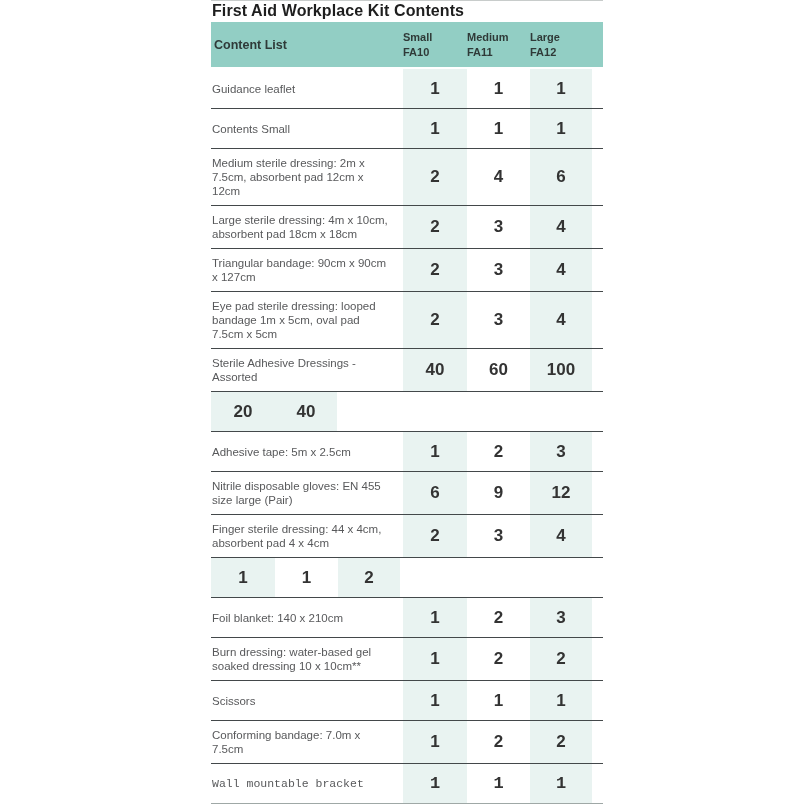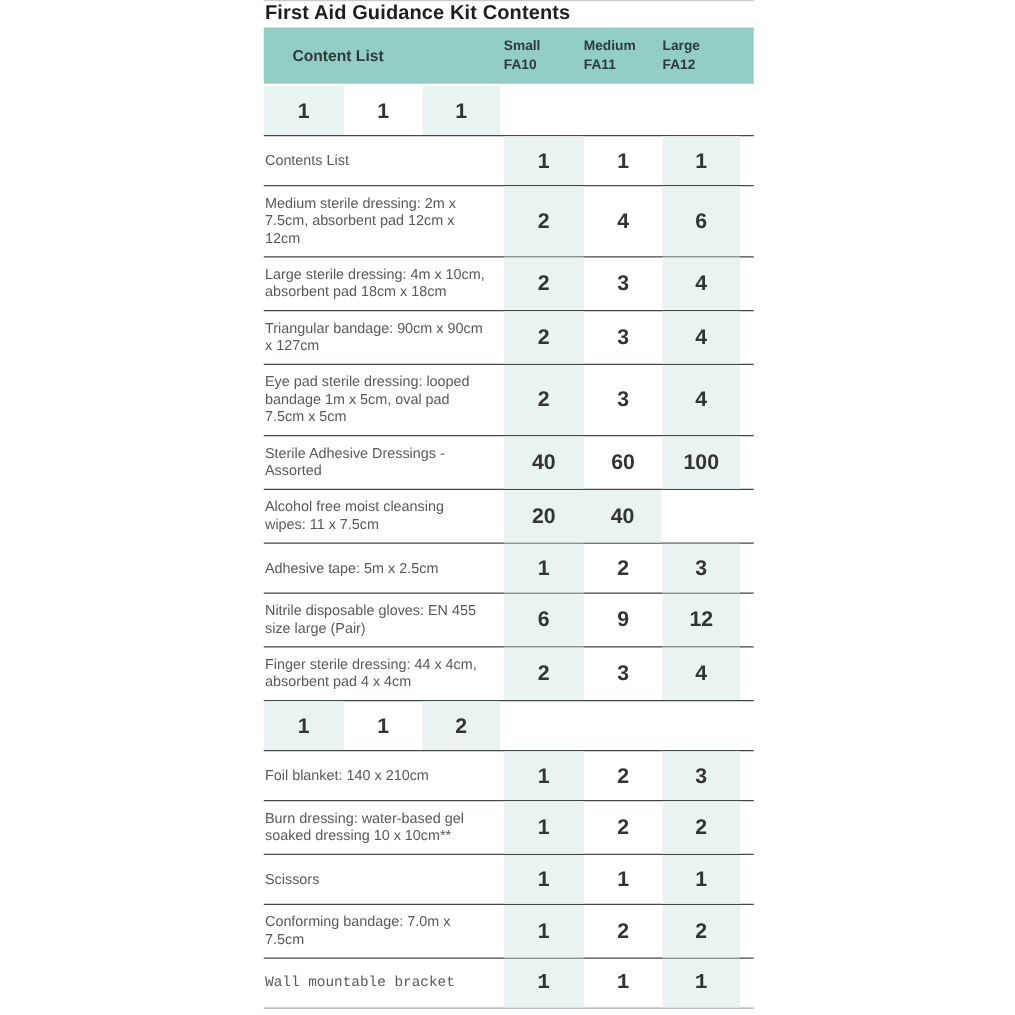--- a/index.html
+++ b/index.html
@@ -30,21 +30,21 @@
   }
   .thead {
     background: var(--header-bg, #92cec4);
     height: 45px;
     display: flex;
     align-items: center;
     margin-bottom: 2px;
   }
   .th-label {
     width: 192px;
-    padding-left: 23px;
+    padding-left: 3px;
     font-size: 12.5px;
     font-weight: bold;
     color: var(--header-text, #2f3a38);
   }
   .th-col {
     text-align: left;
     font-size: 11px;
     font-weight: bold;
     line-height: 15px;
     color: var(--header-text, #2f3a38);
@@ -80,49 +80,50 @@
   .cell-val.w-large { background: var(--strip-bg, #e9f3f1); }
   .cell-pad { align-self: stretch; }
 </style>
 </head>
 <body>
 
 <div class="content">
 
   <div class="top-hairline"></div>
 
-  <h1 class="page-title">First Aid Guidance Kit Contents</h1>
+  <h1 class="page-title">First Aid Workplace Kit Contents</h1>
 
   <div class="thead">
     <div class="th-label">Content List</div>
     <div class="th-col w-small">
       <div>Small</div>
       <div>FA10</div>
     </div>
     <div class="th-col w-medium">
       <div>Medium</div>
       <div>FA11</div>
     </div>
     <div class="th-col w-large">
       <div>Large</div>
       <div>FA12</div>
     </div>
     <div class="w-pad"></div>
   </div>
 
   <div id="table-body">
   <div class="row">
-    <div class="cell-val w-small">1</div>
-    <div class="cell-val w-medium">1</div>
-    <div class="cell-val w-large">1</div>
-    <div class="cell-pad w-pad"></div>
-  </div>
-
-  <div class="row">
-    <div class="cell-label">Contents List</div>
+    <div class="cell-label">Guidance leaflet</div>
+    <div class="cell-val w-small">1</div>
+    <div class="cell-val w-medium">1</div>
+    <div class="cell-val w-large">1</div>
+    <div class="cell-pad w-pad"></div>
+  </div>
+
+  <div class="row">
+    <div class="cell-label">Contents Small</div>
     <div class="cell-val w-small">1</div>
     <div class="cell-val w-medium">1</div>
     <div class="cell-val w-large">1</div>
     <div class="cell-pad w-pad"></div>
   </div>
 
   <div class="row">
     <div class="cell-label">Medium sterile dressing: 2m x 7.5cm, absorbent pad 12cm x 12cm</div>
     <div class="cell-val w-small">2</div>
     <div class="cell-val w-medium">4</div>
@@ -156,21 +157,20 @@
 
   <div class="row">
     <div class="cell-label">Sterile Adhesive Dressings - Assorted</div>
     <div class="cell-val w-small">40</div>
     <div class="cell-val w-medium">60</div>
     <div class="cell-val w-large">100</div>
     <div class="cell-pad w-pad"></div>
   </div>
 
   <div class="row">
-    <div class="cell-label">Alcohol free moist cleansing wipes: 11 x 7.5cm</div>
     <div class="cell-val w-small">20</div>
     <div class="cell-val w-large">40</div>
     <div class="cell-pad w-pad"></div>
   </div>
 
   <div class="row">
     <div class="cell-label">Adhesive tape: 5m x 2.5cm</div>
     <div class="cell-val w-small">1</div>
     <div class="cell-val w-medium">2</div>
     <div class="cell-val w-large">3</div>

